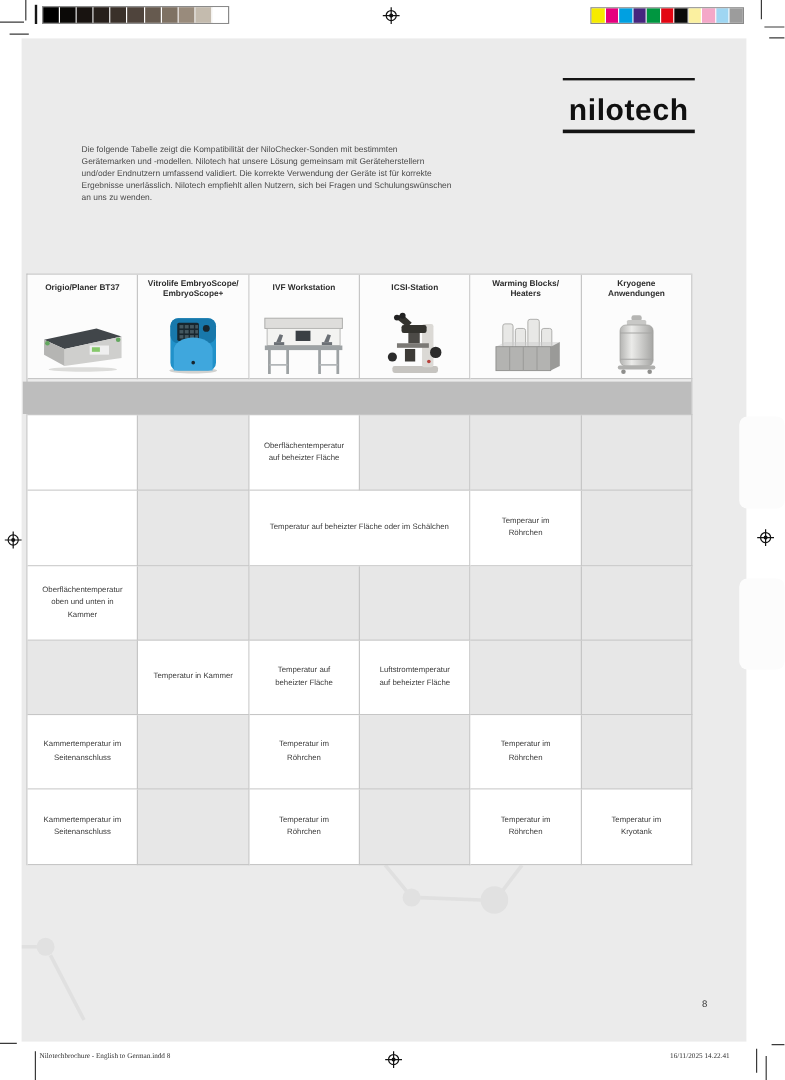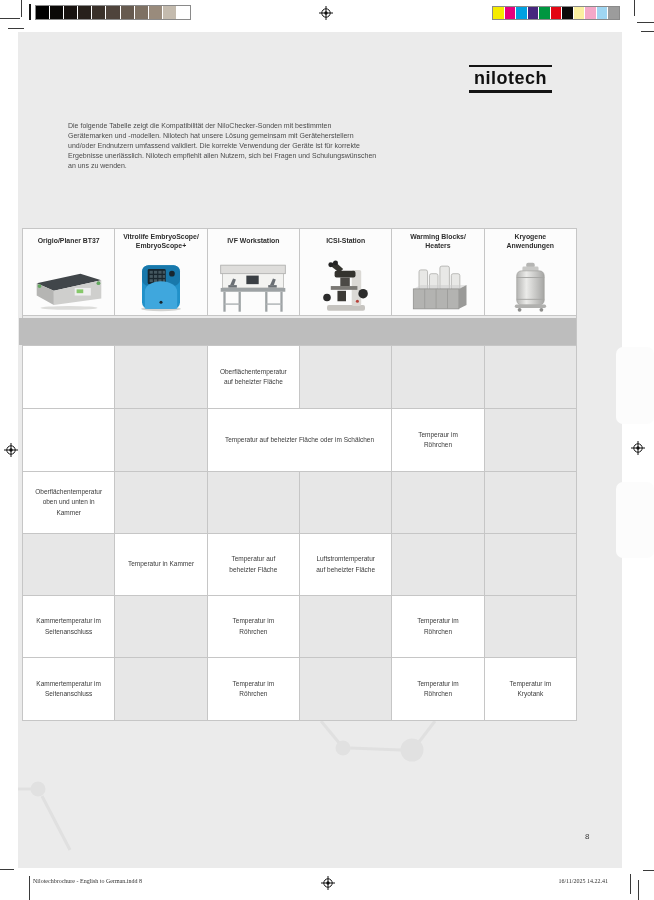--- a/index.html
+++ b/index.html
@@ -11,23 +11,23 @@
   .bar { position:absolute; display:flex; border:1px solid #8a8a8a; box-sizing:border-box; z-index:7; }
   .bar i { flex:1; display:block; border-right:1px solid #fff; }
   .bar i:last-child { border-right:none; }
   .grayscale-bar { left:35px; top:5px; width:156px; height:15px; }
   .color-bar { left:492px; top:6px; width:128px; height:14px; }
   .bar-tick { position:absolute; left:29px; top:4px; width:2px; height:16px; background:#161616; z-index:7; }
 
   
   .page { position:absolute; left:18px; top:32px; width:604px; height:836px; background:#ebebeb; z-index:1; }
 
-  .logo { position:absolute; left:451px; top:33px; padding:1px 5px 2px 5px;
+  .logo { position:absolute; left:451px; top:33px; padding:11px 5px 2px 5px;
           border-top:2px solid #141414; border-bottom:3px solid #141414;
-          font-size:18px; font-weight:bold; letter-spacing:.5px; color:#101010; line-height:1.12; }
+          font-size:25px; font-weight:bold; letter-spacing:.5px; color:#101010; line-height:1.12; }
 
   .intro { position:absolute; left:50px; top:89px; width:360px; font-size:7px; line-height:1.43;
            color:#4b4b4b; white-space:pre-line; }
 
   
   .tbl { position:absolute; left:4px; top:196px; width:555px; display:grid;
          grid-template-columns:repeat(6,1fr);
          grid-template-rows:87px 30px 63px 63px 62px 62px 62px 63px;
          border-top:1px solid #c6c6c6; border-left:1px solid #c6c6c6; box-sizing:border-box; }
   .hcell { background:#fcfcfc; border-right:1px solid #c6c6c6; border-bottom:1px solid #c6c6c6;

